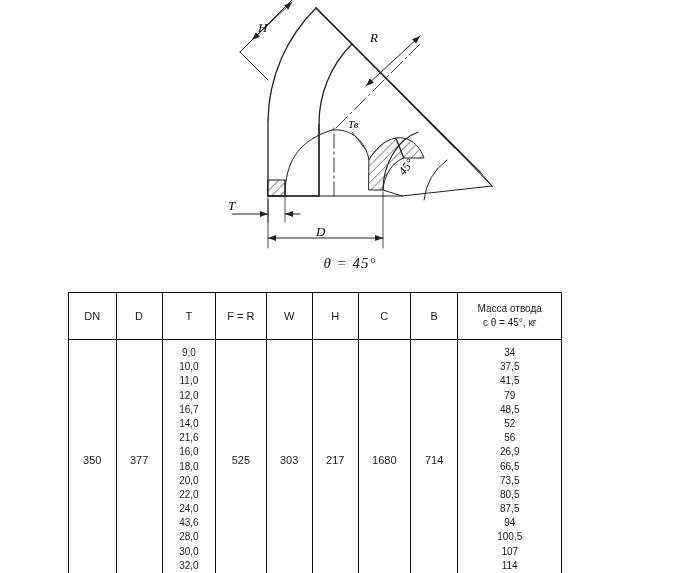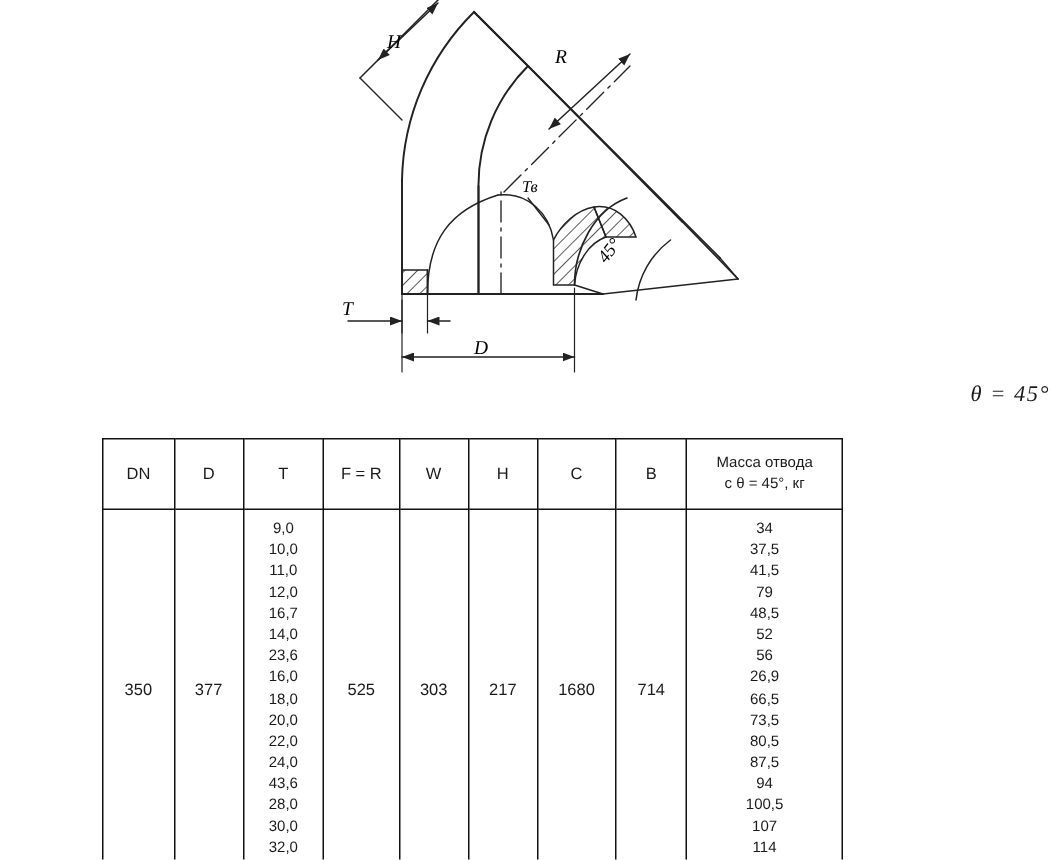--- a/index.html
+++ b/index.html
@@ -29,21 +29,21 @@
     height: 290px;
   }
   #drawing svg {
     display: block;
   }
   .angle-caption {
     position: absolute;
     left: 0;
     top: 255px;
     width: 700px;
-    text-align: right;
+    text-align: center;
     font-family: "Liberation Serif", serif;
     font-style: italic;
     font-size: 15px;
     letter-spacing: 1px;
   }
   
   #spec-table {
     position: absolute;
     left: 68px;
     top: 292px;
@@ -212,21 +212,21 @@
         <td class="single">350</td>
         <td class="single">377</td>
         <td>
             <span class="stack" id="t-stack">
               <span>9,0</span>
               <span>10,0</span>
               <span>11,0</span>
               <span>12,0</span>
               <span>16,7</span>
               <span>14,0</span>
-              <span>23,6</span>
+              <span>21,6</span>
               <span>16,0</span>
               <span>18,0</span>
               <span>20,0</span>
               <span>22,0</span>
               <span>24,0</span>
               <span>43,6</span>
               <span>28,0</span>
               <span>30,0</span>
               <span>32,0</span>
             </span>

